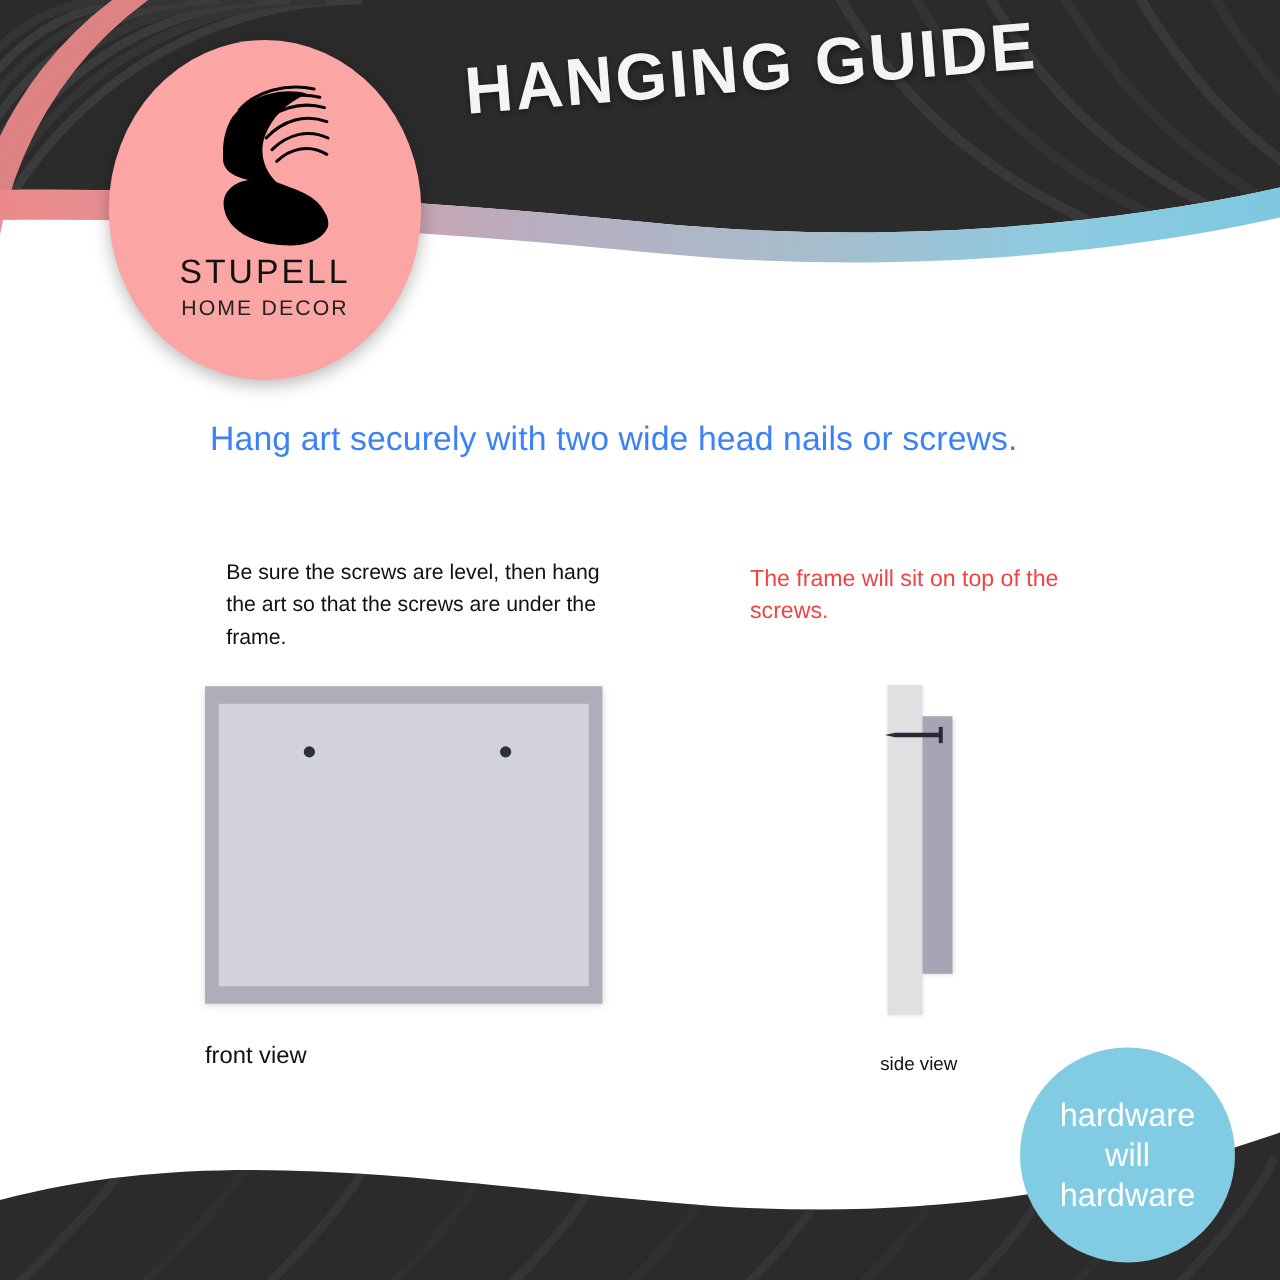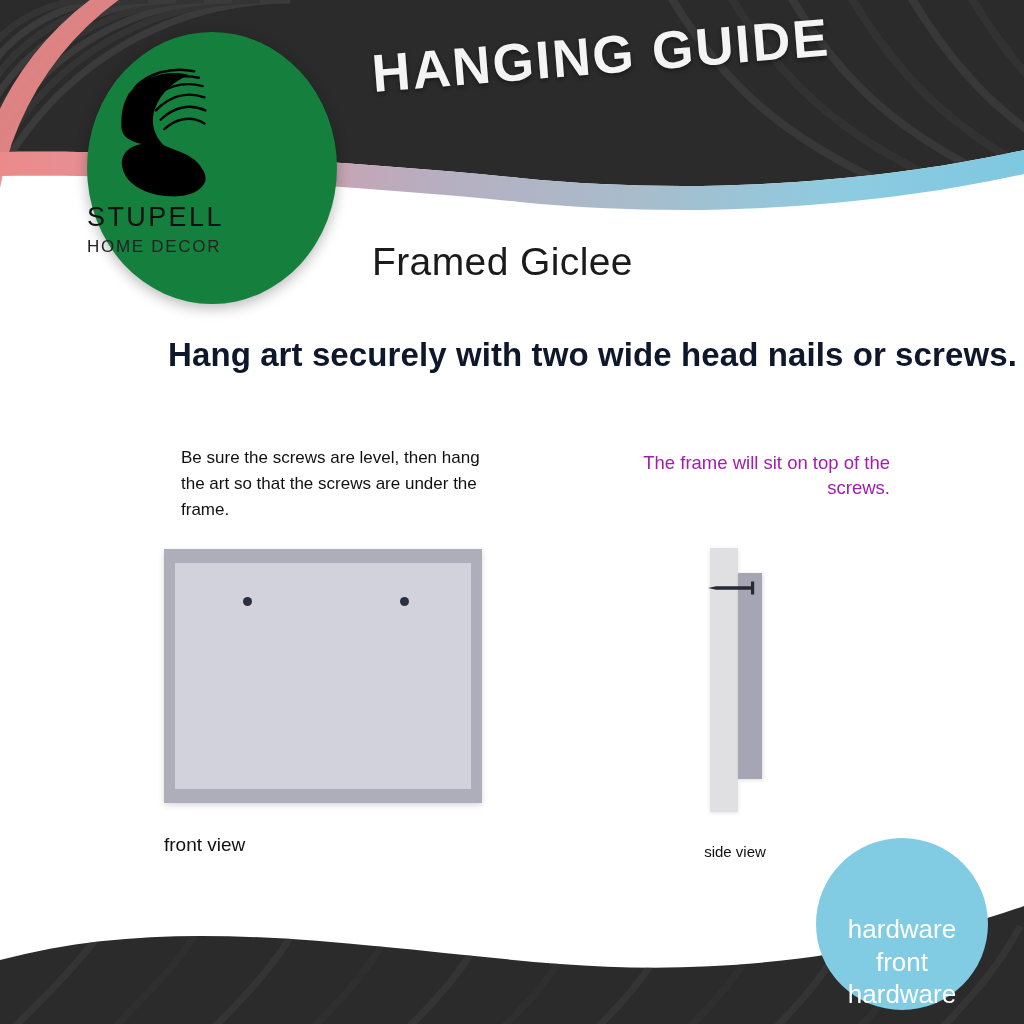--- a/index.html
+++ b/index.html
@@ -6,22 +6,22 @@
   body{width:1024px;height:1024px;overflow:hidden;
        font-family:"Liberation Sans","DejaVu Sans",sans-serif;}
   #stage{position:relative;width:1024px;height:1024px;background:#ffffff;overflow:hidden;}
 
   
   .wave-layer{position:absolute;left:0;top:0;width:1024px;height:1024px;pointer-events:none;}
 
   
   #logo-badge{
     position:absolute;left:87px;top:32px;width:250px;height:272px;border-radius:50%;
-    background:#15803d;box-shadow:0 4px 14px rgba(0,0,0,.28);
-    display:flex;flex-direction:column;align-items:flex-start;justify-content:flex-start;
+    background:#fca5a5;box-shadow:0 4px 14px rgba(0,0,0,.28);
+    display:flex;flex-direction:column;align-items:center;justify-content:flex-start;
     z-index:6;
   }
   #logo-mark{margin-top:28px;width:136px;height:140px;}
   #logo-word{font-size:27px;letter-spacing:2.4px;color:#111;margin-top:2px;font-weight:400;}
   #logo-sub{font-size:17px;letter-spacing:1.7px;color:#222;margin-top:4px;font-weight:400;}
 
   
   #hanging-guide-title{
     position:absolute;left:372px;top:43px;
     font-size:53px;letter-spacing:2px;color:#f4f4f4;font-weight:700;
@@ -30,31 +30,31 @@
     z-index:5;white-space:nowrap;
   }
 
   
   #product-subtitle{
     position:absolute;left:372px;top:240px;font-size:39px;color:#1b1b1b;
     font-weight:400;letter-spacing:.4px;white-space:nowrap;z-index:5;
   }
   #main-instruction{
     position:absolute;left:168px;top:336px;width:700px;
-    font-size:33px;color:#0f172a;font-weight:700;letter-spacing:.1px;white-space:nowrap;z-index:5;
+    font-size:27px;color:#3b82f6;font-weight:400;letter-spacing:.1px;white-space:nowrap;z-index:5;
   }
 
   
   #front-caption{
     position:absolute;left:181px;top:445px;width:300px;
     font-size:17px;line-height:26px;color:#111;text-align:left;z-index:5;
   }
   #side-caption{
     position:absolute;left:600px;top:450px;width:290px;
-    font-size:18.5px;line-height:25px;color:#a21caf;text-align:right;z-index:5;
+    font-size:18.5px;line-height:25px;color:#ef4444;text-align:left;z-index:5;
   }
 
   
   #front-view-frame{
     position:absolute;left:164px;top:549px;width:318px;height:254px;
     background:#aeaeba;box-shadow:0 2px 6px rgba(0,0,0,.16);z-index:4;
   }
   #front-view-mat{
     position:absolute;left:11px;top:14px;right:11px;bottom:14px;
     background:#d2d2dd;
@@ -84,21 +84,21 @@
   }
   #side-view-label{
     position:absolute;left:660px;top:843px;width:150px;text-align:center;
     font-size:15px;color:#111;z-index:5;
   }
 
   
   #hardware-free-badge{
     position:absolute;left:816px;top:838px;width:172px;height:172px;border-radius:50%;
     background:#81cce3;display:flex;flex-direction:column;align-items:center;
-    justify-content:flex-end;z-index:8;color:#ffffff;line-height:1.24;
+    justify-content:center;z-index:8;color:#ffffff;line-height:1.24;
   }
   #hardware-free-badge span{font-size:26px;font-weight:400;display:block;text-align:center;}
 </style>
 </head>
 <body>
 
 <div id="stage">
 
   <svg class="wave-layer" viewBox="0 0 1024 1024" width="1024" height="1024" preserveAspectRatio="none">
     <defs>
@@ -193,21 +193,20 @@
                C62,86 80,92 96,98 C114,105 124,115 122,128
                C117,141 100,147 80,145 C56,143 38,131 35,115
                C32,101 43,91 58,90 C44,88 34,82 34,72 Z"></path>
     </svg>
     <div id="logo-word">STUPELL</div>
     <div id="logo-sub">HOME DECOR</div>
   </div>
 
   <div id="hanging-guide-title">HANGING GUIDE</div>
 
-  <div id="product-subtitle">Framed Giclee</div>
 
   <div id="main-instruction">Hang art securely with two wide head nails or screws.</div>
 
   <div id="front-caption">Be sure the screws are level, then hang the art so that the screws are under the frame.</div>
 
   <div id="side-caption">The frame will sit on top of the screws.</div>
 
   <div id="front-view-frame">
     <div id="front-view-mat">
       <div class="screw-dot" id="screw-dot-left"></div>
@@ -221,17 +220,17 @@
     <div id="side-view-frame"></div>
     <svg id="side-view-nail" viewBox="0 0 60 16">
       <path d="M2,8 L10,6.2 L46,6.2 L46,9.8 L10,9.8 Z" fill="#262a36"></path>
       <rect x="45" y="1.5" width="3.2" height="13" fill="#262a36"></rect>
     </svg>
   </div>
   <div id="side-view-label">side view</div>
 
   <div id="hardware-free-badge">
     <span>hardware</span>
-    <span>front</span>
+    <span>will</span>
     <span>hardware</span>
   </div>
 
 </div>
 
 </body></html>

